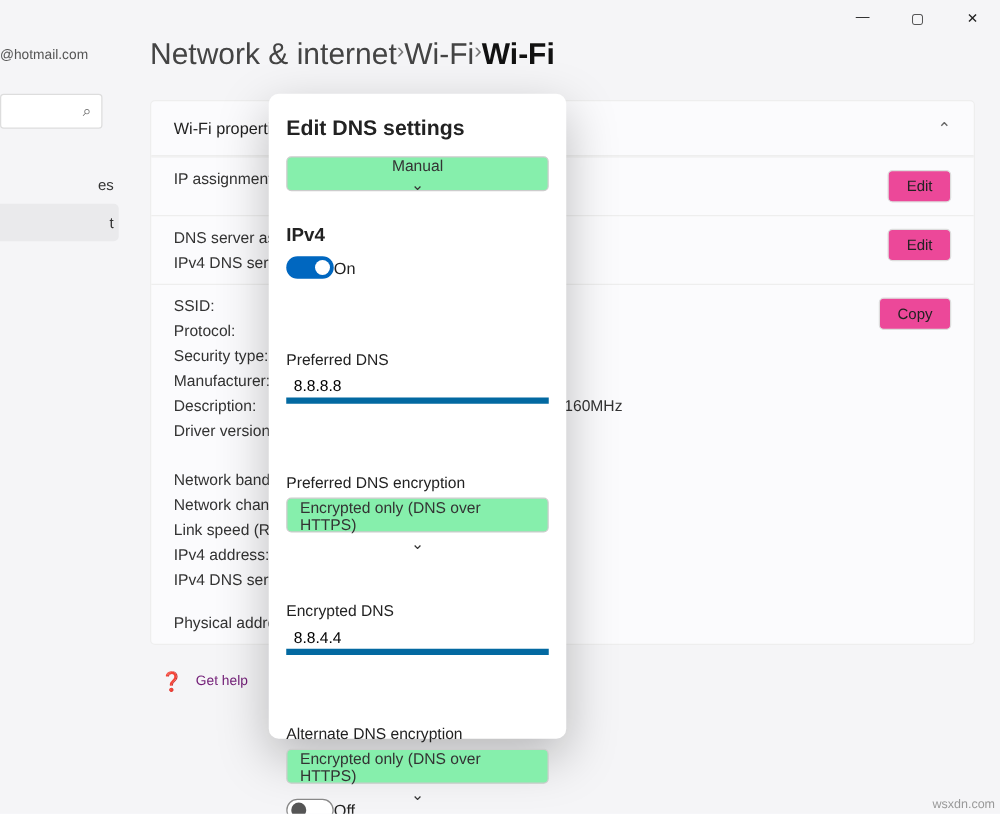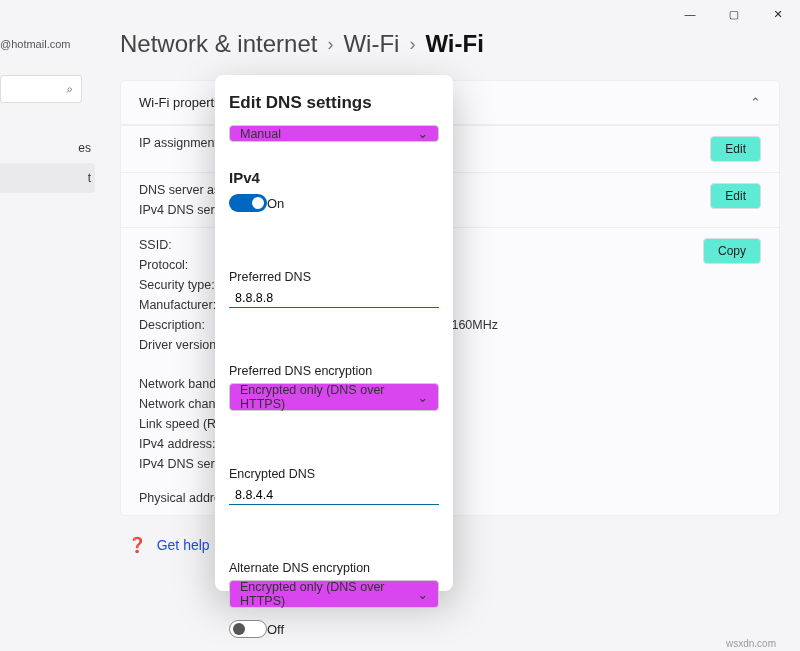--- a/index.html
+++ b/index.html
@@ -71,22 +71,20 @@
     left: 120px;
     top: 30px;
     width: 665px;
   }
   .breadcrumb {
     font-size: 24px;
     color: #444;
     font-weight: 400;
     margin-bottom: 22px;
     display: flex;
-    align-items: center;
-    gap: 10px;
   }
   .breadcrumb .sep { color: #777; font-size: 18px; }
   .breadcrumb .current { font-weight: 600; color: #111; }
   .card {
     background: #fbfbfd;
     border: 1px solid #eee;
     border-radius: 4px;
     width: 660px;
   }
   .card-header {
@@ -122,36 +120,36 @@
     gap: 6px;
     font-size: 12.5px;
     padding-left: 10px;
   }
   .prop-action {
     width: 70px;
     text-align: right;
   }
   .pill-btn {
     display: inline-block;
-    background: #5eead4;
+    background: #ec4899;
     border: 1px solid #ddd;
     border-radius: 4px;
     padding: 5px 14px;
     font-size: 12px;
     color: #222;
   }
   .help-row {
     margin-top: 20px;
     display: flex;
     align-items: center;
     gap: 10px;
     padding-left: 8px;
   }
   .help-row .icon { color: #555; font-size: 15px; }
-  .help-row a { color: #1d4ed8; text-decoration: none; font-size: 14px; }
+  .help-row a { color: #701a75; text-decoration: none; font-size: 11px; }
 
   
   .modal {
     position: absolute;
     left: 215px;
     top: 75px;
     width: 238px;
     height: 516px;
     background: #fff;
     border-radius: 8px;
@@ -170,21 +168,22 @@
     border: 1px solid #ccc;
     border-radius: 4px;
     height: 28px;
     display: flex;
     align-items: center;
     justify-content: space-between;
     padding: 0 10px;
     font-size: 12.5px;
     color: #333;
     margin-bottom: 12px;
-    background: #d946ef;
+    background: #86efac;
+    flex-direction: column;
   }
   .modal .section-title {
     font-size: 15px;
     font-weight: 600;
     margin-top: 15px;
     margin-bottom: 8px;
   }
   .toggle-row {
     display: flex;
     align-items: center;
@@ -210,21 +209,21 @@
   .toggle.off::after { left: 3px; background: #555; top: 2px; }
   .toggle-label { font-size: 13px; }
   .field-label {
     font-size: 12.5px;
     color: #222;
     margin-bottom: 5px;
     margin-top: 44px;
   }
   .text-input {
     border: none;
-    border-bottom: 1px solid #0369a1;
+    border-bottom: 5px solid #0369a1;
     height: 26px;
     padding: 2px 6px;
     font-size: 12.5px;
     width: 100%;
     margin-bottom: 12px;
     outline: none;
   }
   .modal .spacer { flex: 1; }
   .modal-actions {
     display: flex;
@@ -238,21 +237,21 @@
     border: 1px solid #ccc;
     border-radius: 4px;
     height: 30px;
     display: flex;
     align-items: center;
     justify-content: center;
     font-size: 12.5px;
   }
   .watermark {
     position: absolute;
-    right: 24px;
+    right: 4px;
     bottom: 2px;
     font-size: 10px;
     color: #999;
     z-index: 30;
   }
 </style>
 </head>
 <body>
 
 <div class="titlebar">

